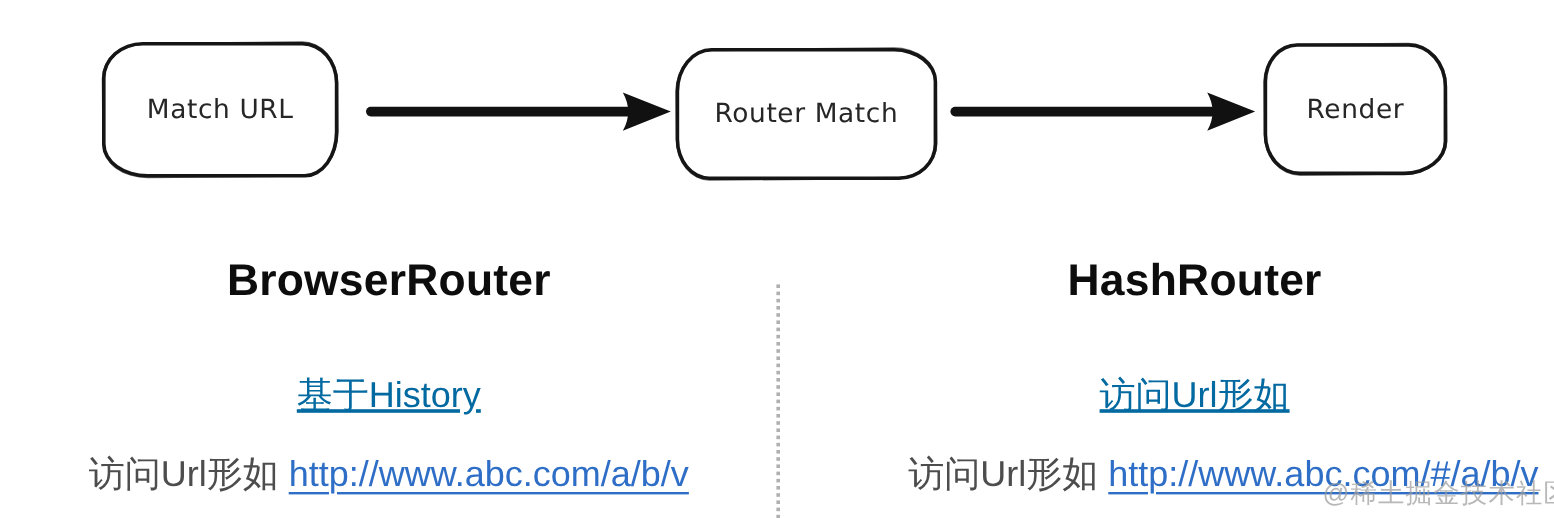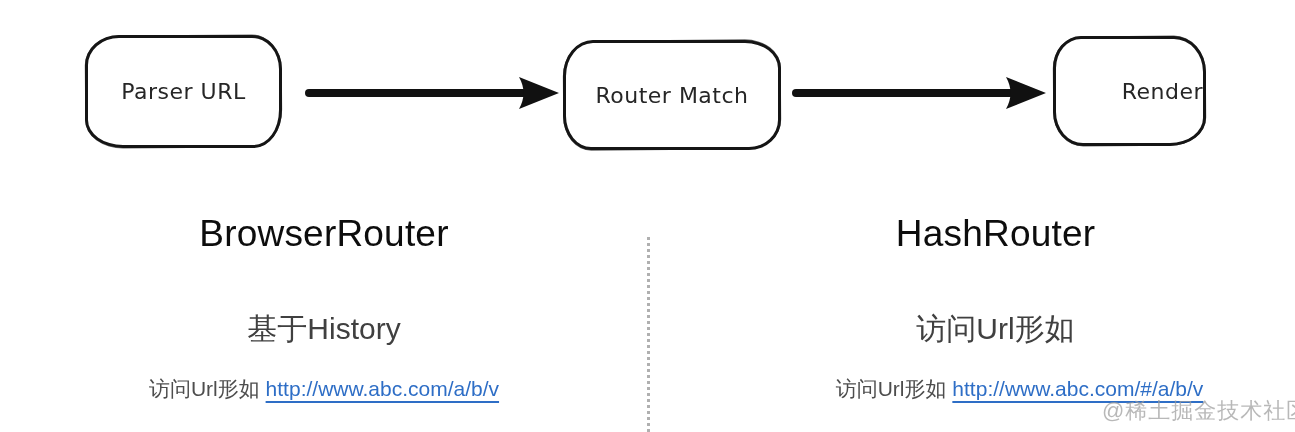--- a/index.html
+++ b/index.html
@@ -34,21 +34,21 @@
   }
   .node-label {
     font-family: "DejaVu Sans", sans-serif;
     font-size: 22px;
     color: #262626;
     letter-spacing: 0.5px;
     white-space: nowrap;
   }
   .node1 { left: 85px;  top: 35px; width: 197px; height: 113px; border-radius: 34px 30px 28px 38px / 30px 34px 38px 28px; }
   .node2 { left: 563px; top: 40px; width: 218px; height: 110px; border-radius: 30px 36px 32px 28px / 36px 28px 30px 34px; }
-  .node3 { left: 1053px;top: 36px; width: 153px; height: 110px; border-radius: 28px 32px 36px 30px / 32px 36px 28px 34px; justify-content: flex-end; }
+  .node3 { left: 1053px;top: 36px; width: 153px; height: 110px; border-radius: 28px 32px 36px 30px / 32px 36px 28px 34px; }
 
   .arrow { position: absolute; top: 73px; z-index: 1; }
   .arrow1 { left: 303px; }
   .arrow2 { left: 790px; }
 
   
   .divider {
     position: absolute;
     left: 647px;
     top: 237px;
@@ -61,38 +61,39 @@
   .col { position: absolute; top: 0; height: 100%; }
   .col-left  { left: 0;     width: 648px; }
   .col-right { left: 672px; width: 647px; }
 
   .col-title {
     position: absolute;
     top: 213px;
     width: 100%;
     text-align: center;
     font-size: 37px;
-    font-weight: 400;
+    font-weight: 700;
     color: #0d0d0d;
     letter-spacing: 0.2px;
   }
   .col-basis {
     position: absolute;
     top: 309px;
     width: 100%;
     text-align: center;
     font-size: 30px;
-    color: #404040;
+    color: #0369a1;
+    text-decoration: underline;
   }
   .col-url {
     position: absolute;
     top: 375px;
     width: 100%;
     text-align: center;
-    font-size: 21px;
+    font-size: 30px;
     color: #4d4d4d;
     white-space: nowrap;
   }
   .col-right .col-url { transform: translateX(24px); }
   .url-link {
     color: #2e6ec6;
     text-decoration: underline;
     text-decoration-thickness: 2px;
     text-underline-offset: 5px;
     cursor: pointer;
@@ -110,21 +111,21 @@
     z-index: 5;
     white-space: nowrap;
   }
 </style>
 </head>
 <body>
 
 <div class="canvas">
 
   <div class="node node1">
-    <span class="node-label">Parser URL</span>
+    <span class="node-label">Match URL</span>
   </div>
 
   <svg class="arrow arrow1" width="258" height="40" viewBox="0 0 258 40">
     <line x1="6" y1="20" x2="220" y2="20" stroke="#111111" stroke-width="8" stroke-linecap="round"></line>
     <path d="M216,4 Q225,20 216,36 L256,20 Z" fill="#111111"></path>
   </svg>
 
   <div class="node node2">
     <span class="node-label">Router Match</span>
   </div>

